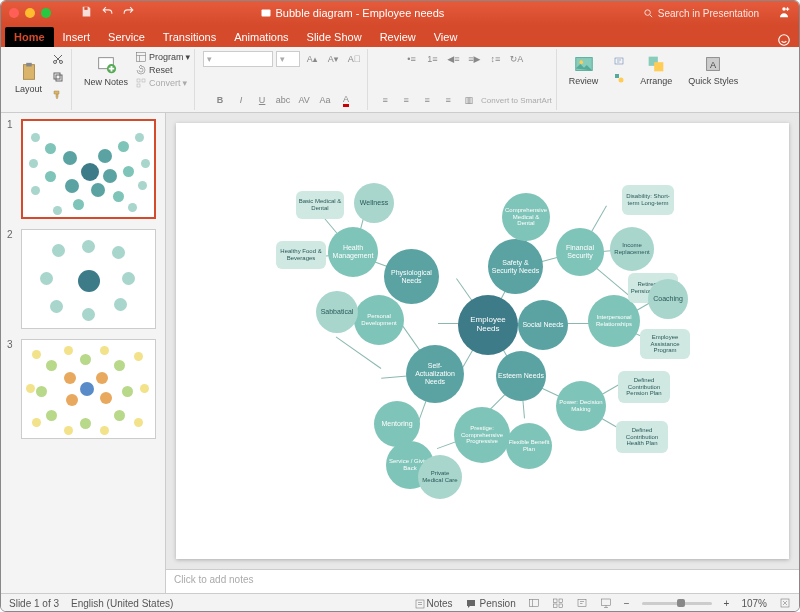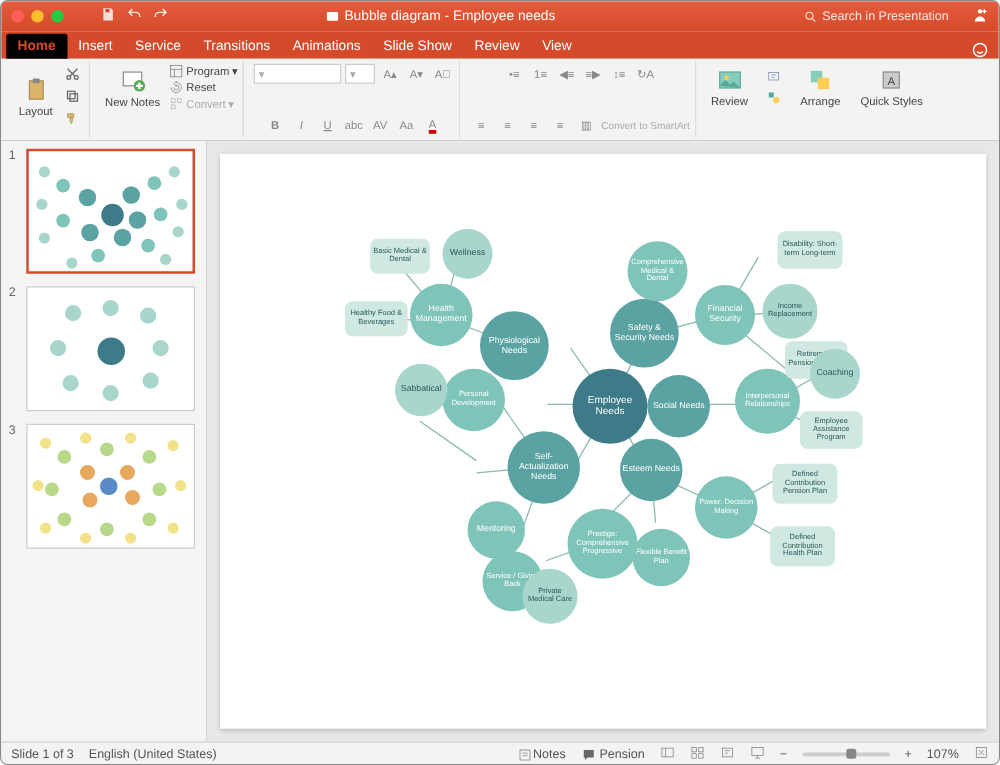--- a/index.html
+++ b/index.html
@@ -391,20 +391,21 @@
         <div class="bubble c-vlt" style="left:434px;top:104px;width:44px;height:44px;font-size:6px">Income Replacement</div>
         <div class="rect r-lt" style="left:452px;top:150px;width:50px;height:30px">Retirement: Pension Savings</div>
         <div class="bubble c-vlt" style="left:472px;top:156px;width:40px;height:40px">Coaching</div>
         <div class="rect r-lt" style="left:464px;top:206px;width:50px;height:30px">Employee Assistance Program</div>
         <div class="rect r-lt" style="left:442px;top:248px;width:52px;height:32px">Defined Contribution Pension Plan</div>
         <div class="rect r-lt" style="left:440px;top:298px;width:52px;height:32px">Defined Contribution Health Plan</div>
         <div class="bubble c-vlt" style="left:242px;top:332px;width:44px;height:44px;font-size:6px">Private Medical Care</div>
         <div class="bubble c-vlt" style="left:140px;top:168px;width:42px;height:42px">Sabbatical</div>
       </div>
     </div>
+    <div class="notes">Click to add notes</div>
   </div>
 </div>
 
 <div class="statusbar">
   <span>Slide 1 of 3</span>
   <span>English (United States)</span>
   <span class="spacer"></span>
   <span style="display:flex;gap:0;align-items:center">
       <svg viewBox="0 0 24 24" fill="none" stroke="#666">
         <rect x="4" y="4" width="16" height="16"></rect>

